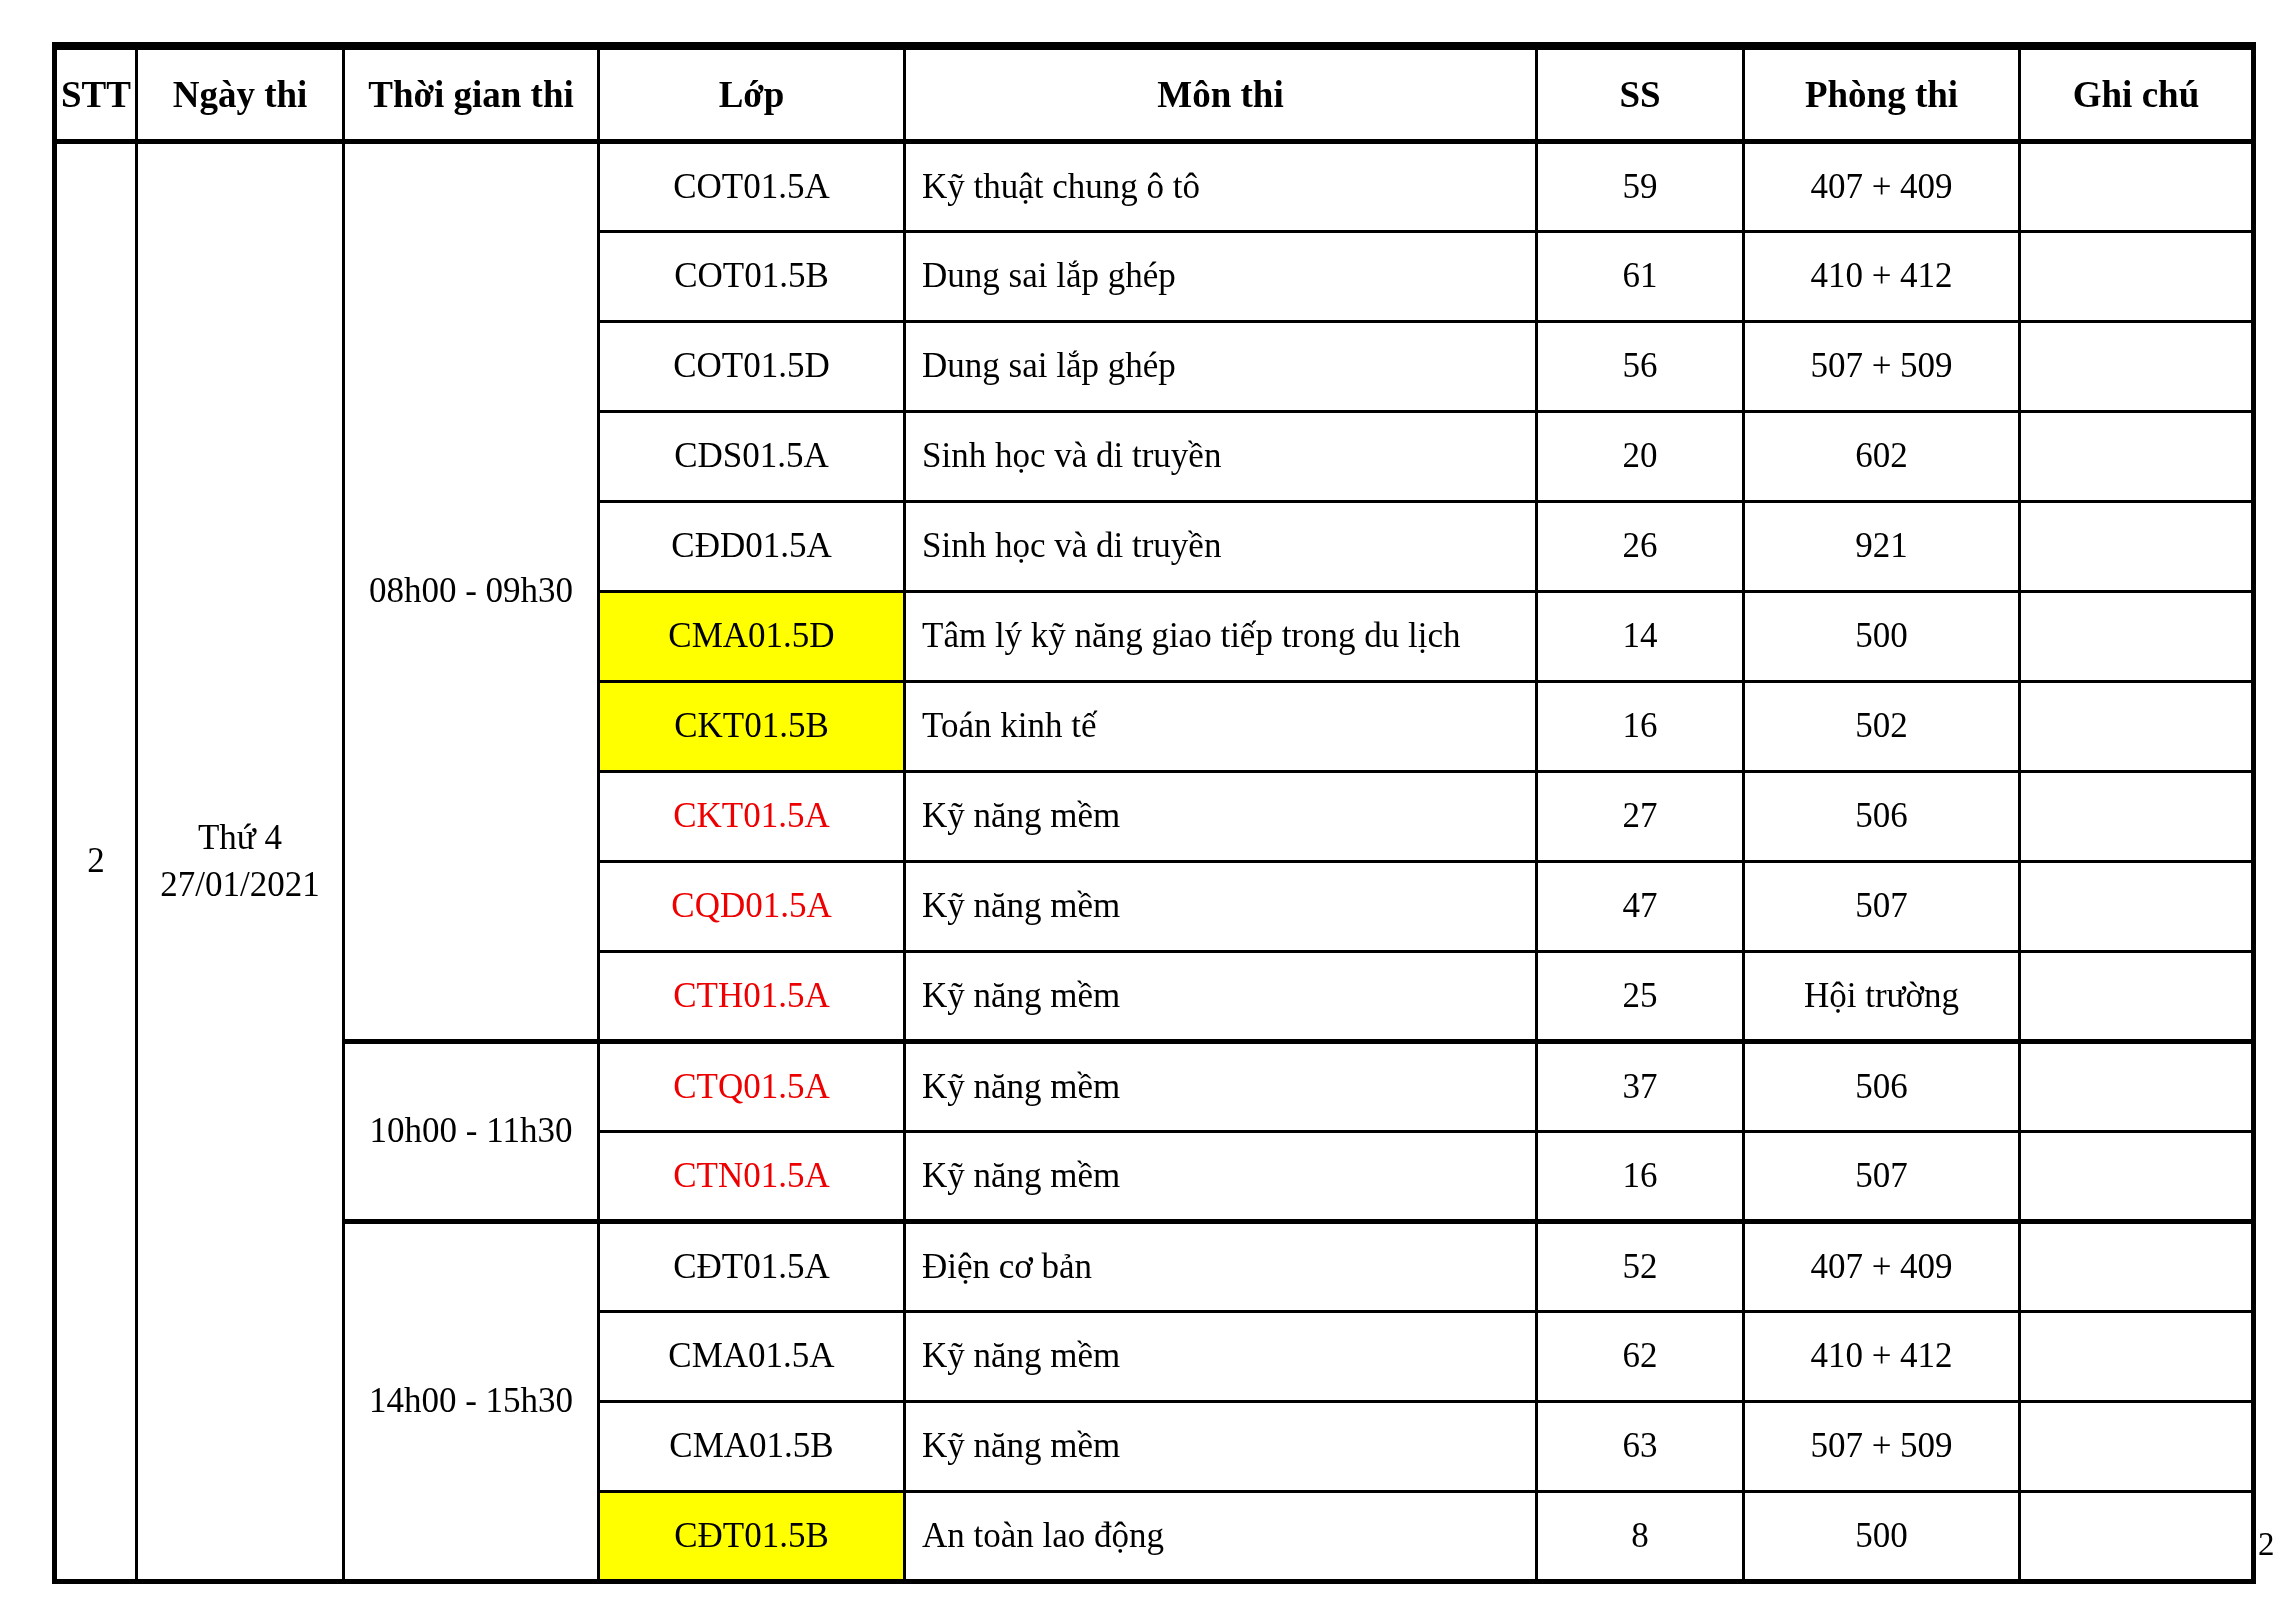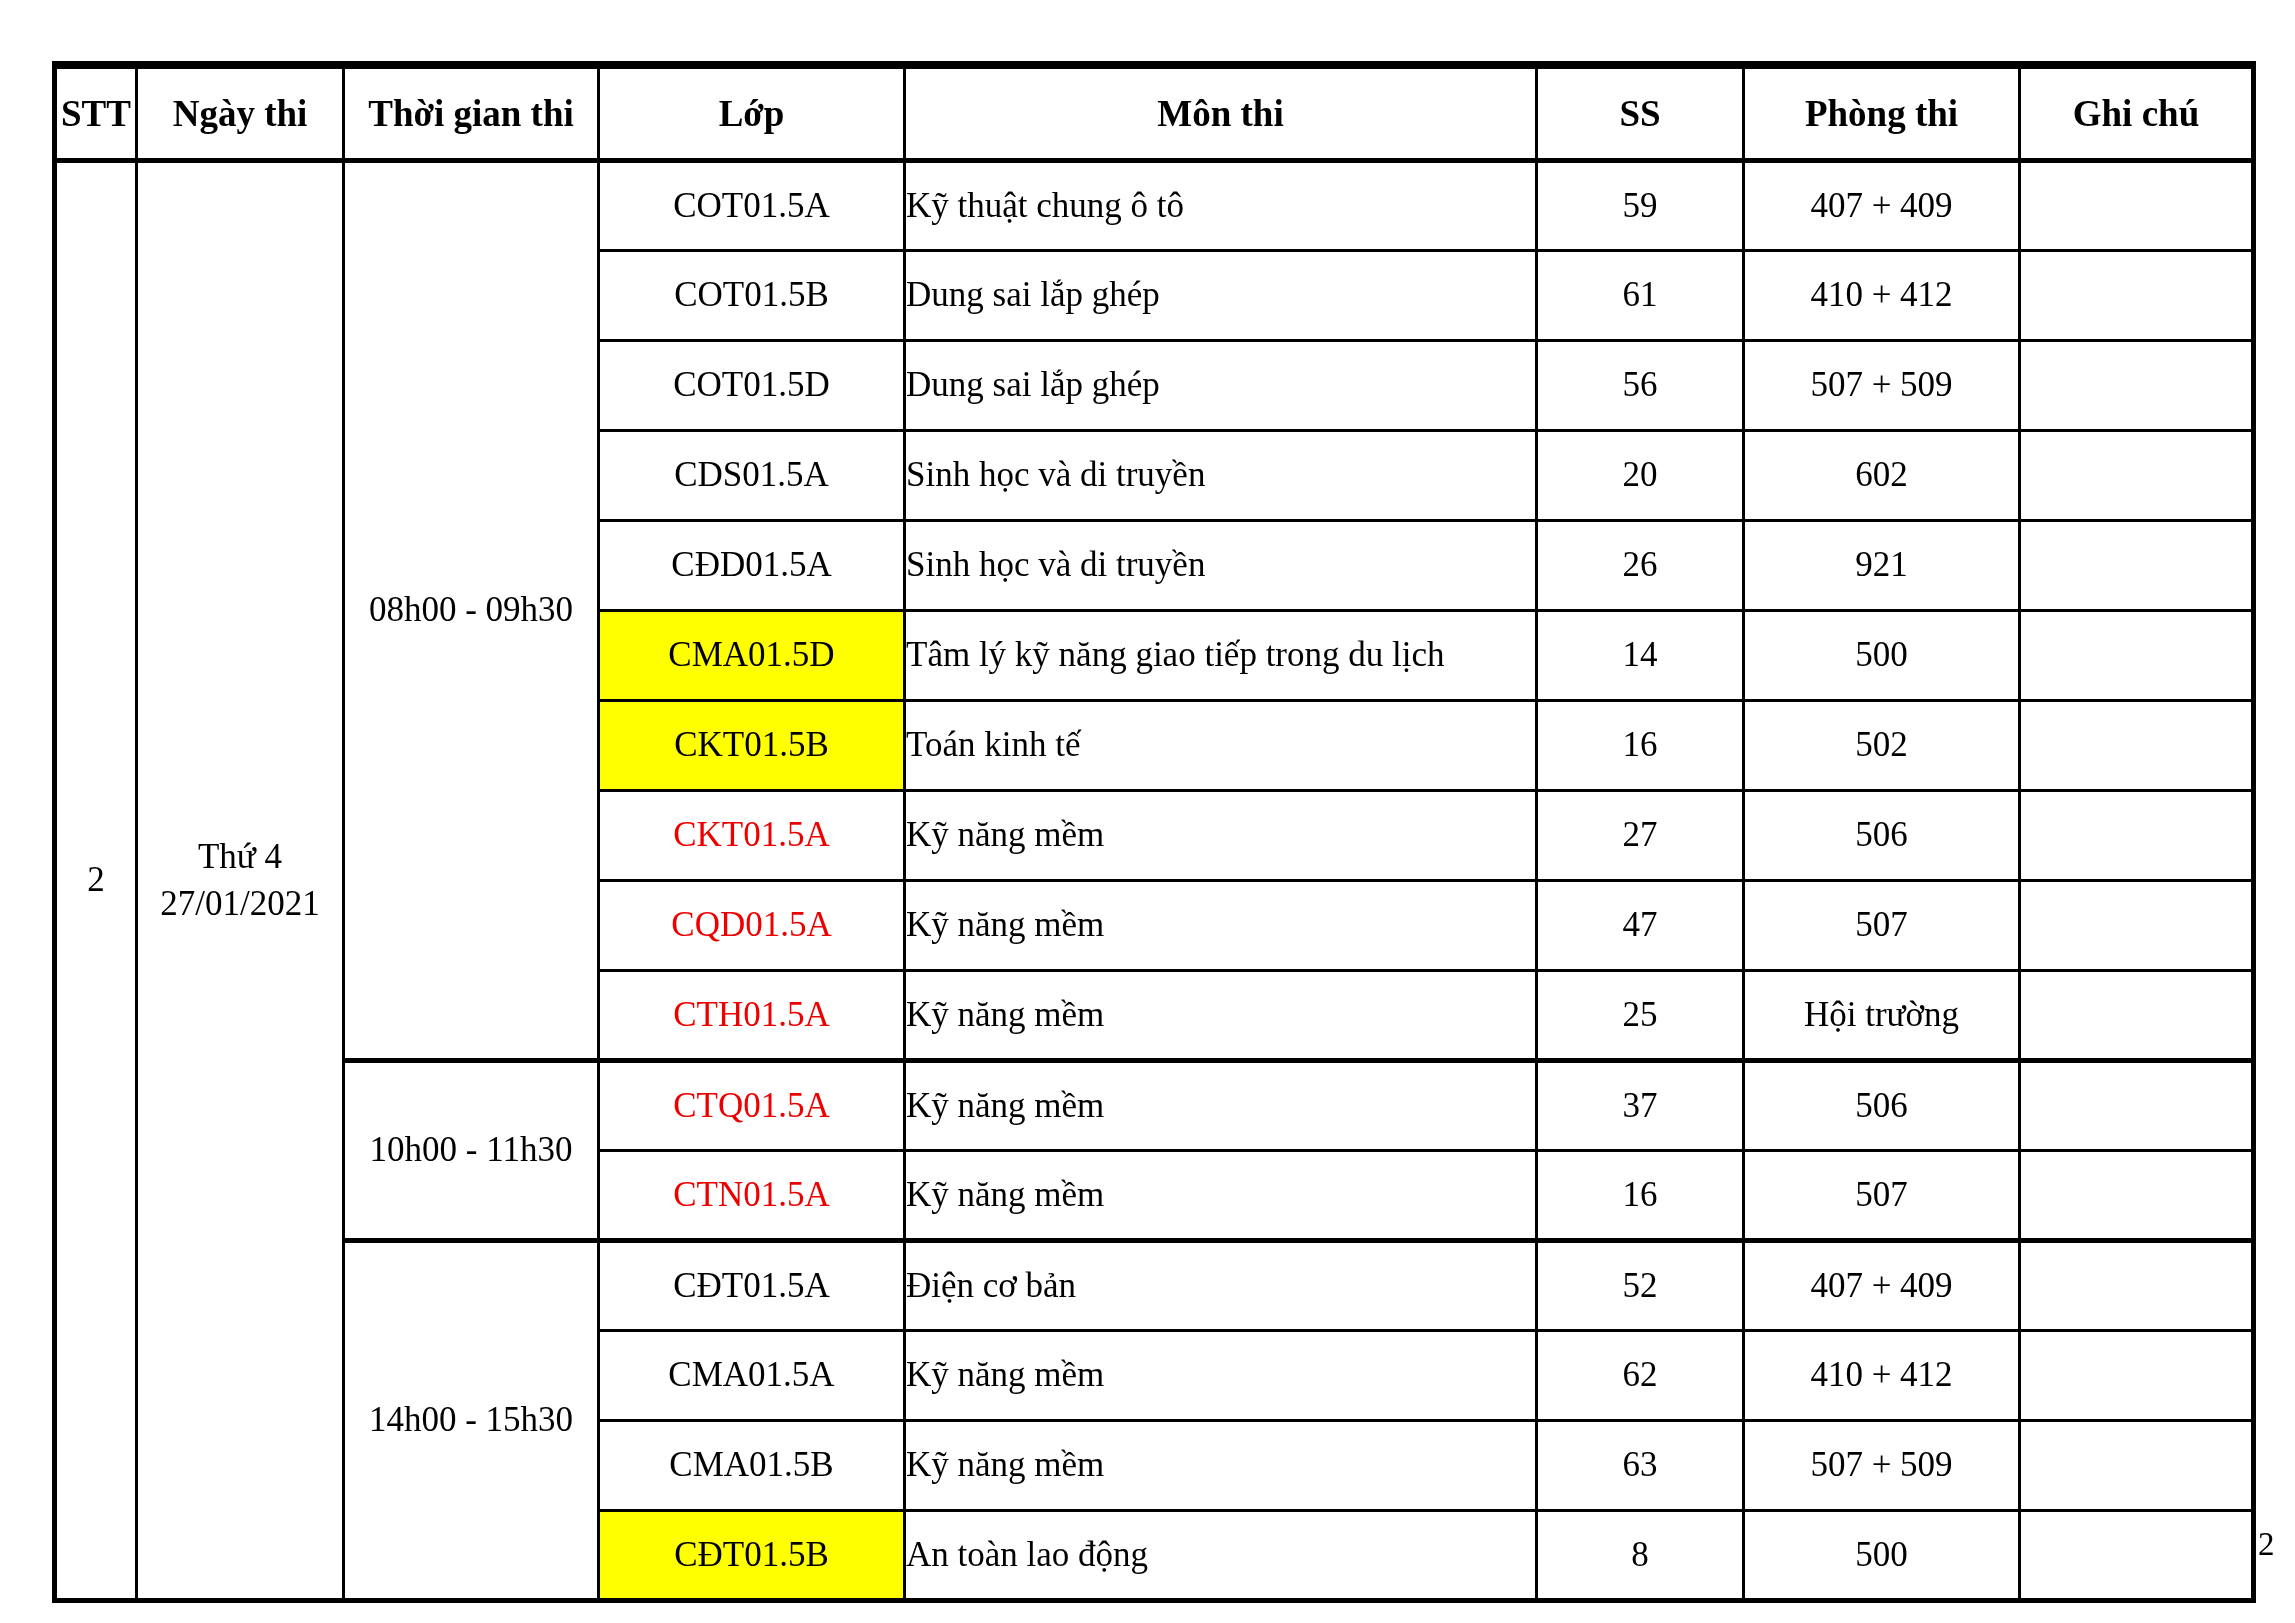--- a/index.html
+++ b/index.html
@@ -1,21 +1,21 @@
 <!DOCTYPE html>
 <html style="font-size:10.5px"><head>
 <meta charset="utf-8">
 <style>
   html,body{margin:0;padding:0}
   .page{
     position:relative;width:2295px;height:1623px;background:#ffffff;
     font-family:"Liberation Serif","DejaVu Serif",serif;color:#000;overflow:hidden;
   }
   table.sched{
-    position:absolute;left:52px;top:61px;
+    position:absolute;left:52px;top:42px;
     border-collapse:collapse;table-layout:fixed;
     border:5.9px solid #000;border-top:8.5px solid #000;
   }
   col.c-stt{width:82px}
   col.c-ngay{width:207px}
   col.c-time{width:255px}
   col.c-lop{width:306px}
   col.c-mon{width:632px}
   col.c-ss{width:207px}
   col.c-phong{width:276px}
@@ -25,21 +25,21 @@
   th{
     border:3.3px solid #000;border-bottom:5.9px solid #000;
     font-size:37px;font-weight:bold;text-align:center;vertical-align:middle;padding:0;
   }
   td{
     border:3.3px solid #000;border-top-width:3.9px;border-bottom-width:3.9px;
     font-size:35px;text-align:center;vertical-align:middle;padding:0;
     overflow:hidden;white-space:nowrap;
   }
   tr.group-start td{border-top-width:5.9px}
-  td.mon{text-align:left;padding-left:0;padding-right:3.9px}
+  td.mon{text-align:left;padding-left:16px;padding-right:3.9px}
   td.ngay div{line-height:1.35}
   .pageno{position:absolute;left:2258px;top:1528px;font-size:33px;line-height:1}
 </style>
 </head>
 <body>
 
 <div class="page">
 
   <table class="sched">
     <colgroup>

